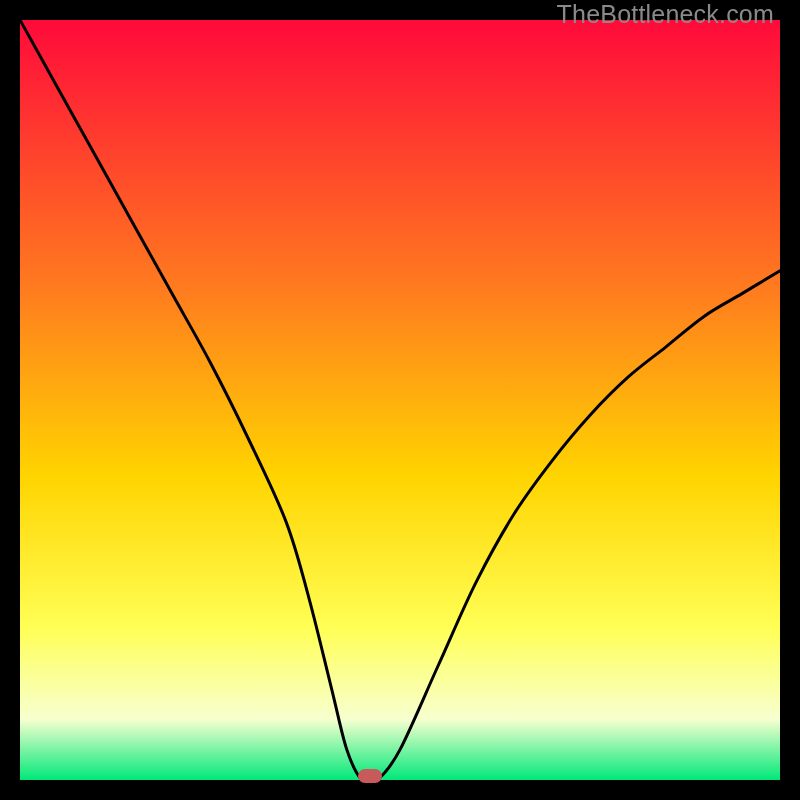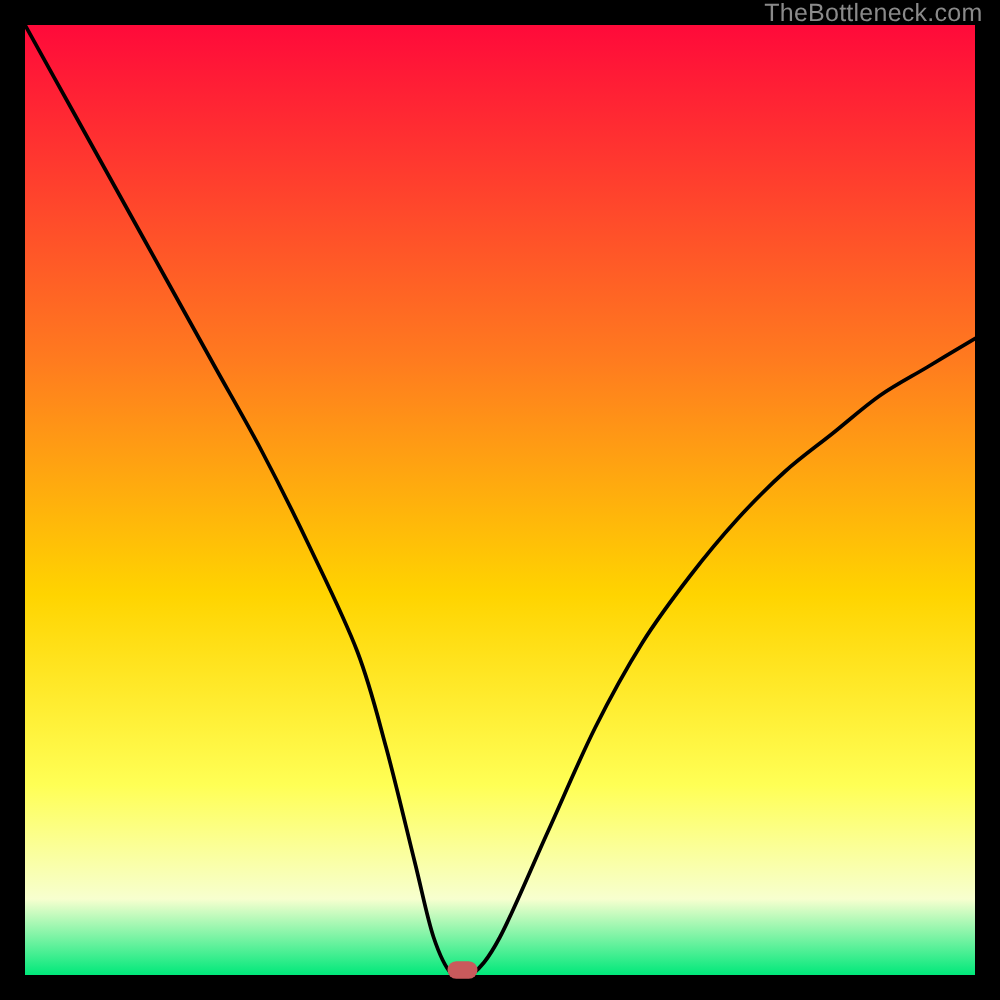--- a/index.html
+++ b/index.html
@@ -22,23 +22,23 @@
   .plot {
     position: absolute;
     left: 0;
     top: 0;
     width: 760px;
     height: 760px;
   }
   .watermark {
     position: absolute;
     top: 0px;
-    right: 14px;
+    right: 26px;
     color: #8a8a8a;
-    font-size: 20px;
+    font-size: 25px;
     font-weight: 500;
     letter-spacing: 0.2px;
     z-index: 10;
   }
   .marker {
     position: absolute;
     width: 24px;
     height: 14px;
     border-radius: 7px;
     z-index: 5;

